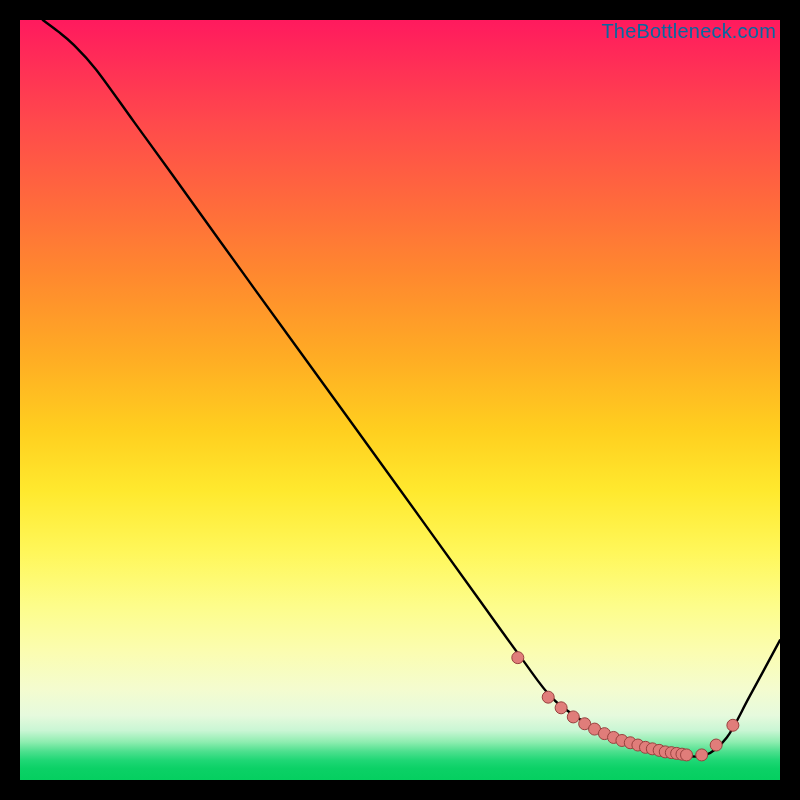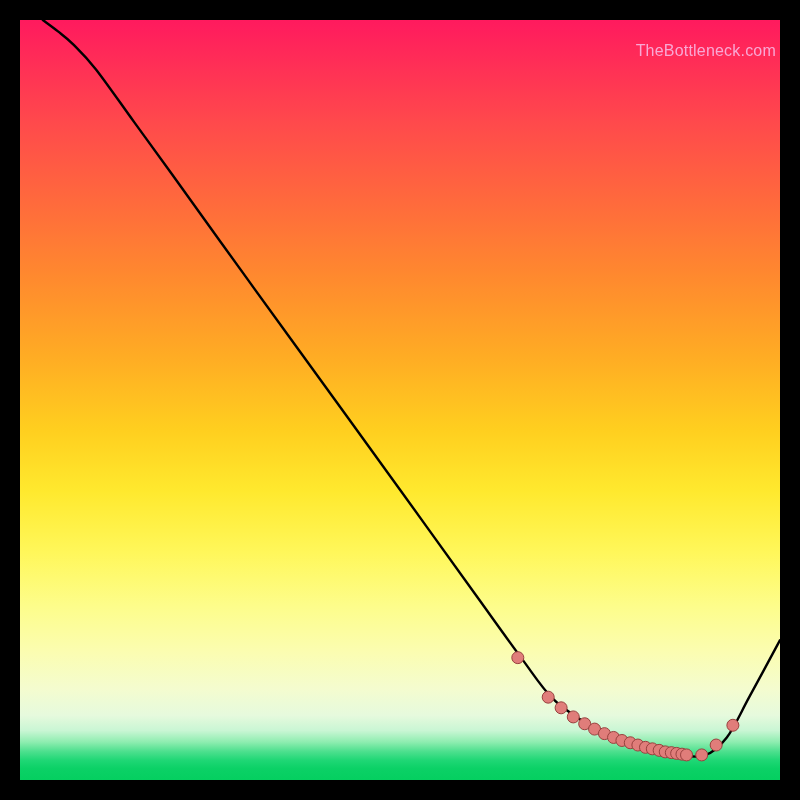--- a/index.html
+++ b/index.html
@@ -46,27 +46,26 @@
       #4fe08f 96.2%,
       #1fd775 97.4%,
       #0bd166 98.5%,
       #05cf60 100%
     );
   }
   .watermark {
     position: absolute;
     top: 0px;
     right: 4px;
-    color: #f9a8d4;
-    font-size: 16px;
+    color: #0369a1;
+    font-size: 20px;
     line-height: 22px;
     font-weight: 400;
     letter-spacing: 0.2px;
     user-select: none;
-    margin-top: 20px;
     
   }
   svg.plot {
     position: absolute;
     left: 0;
     top: 0;
     width: 760px;
     height: 760px;
     overflow: visible;
   }

